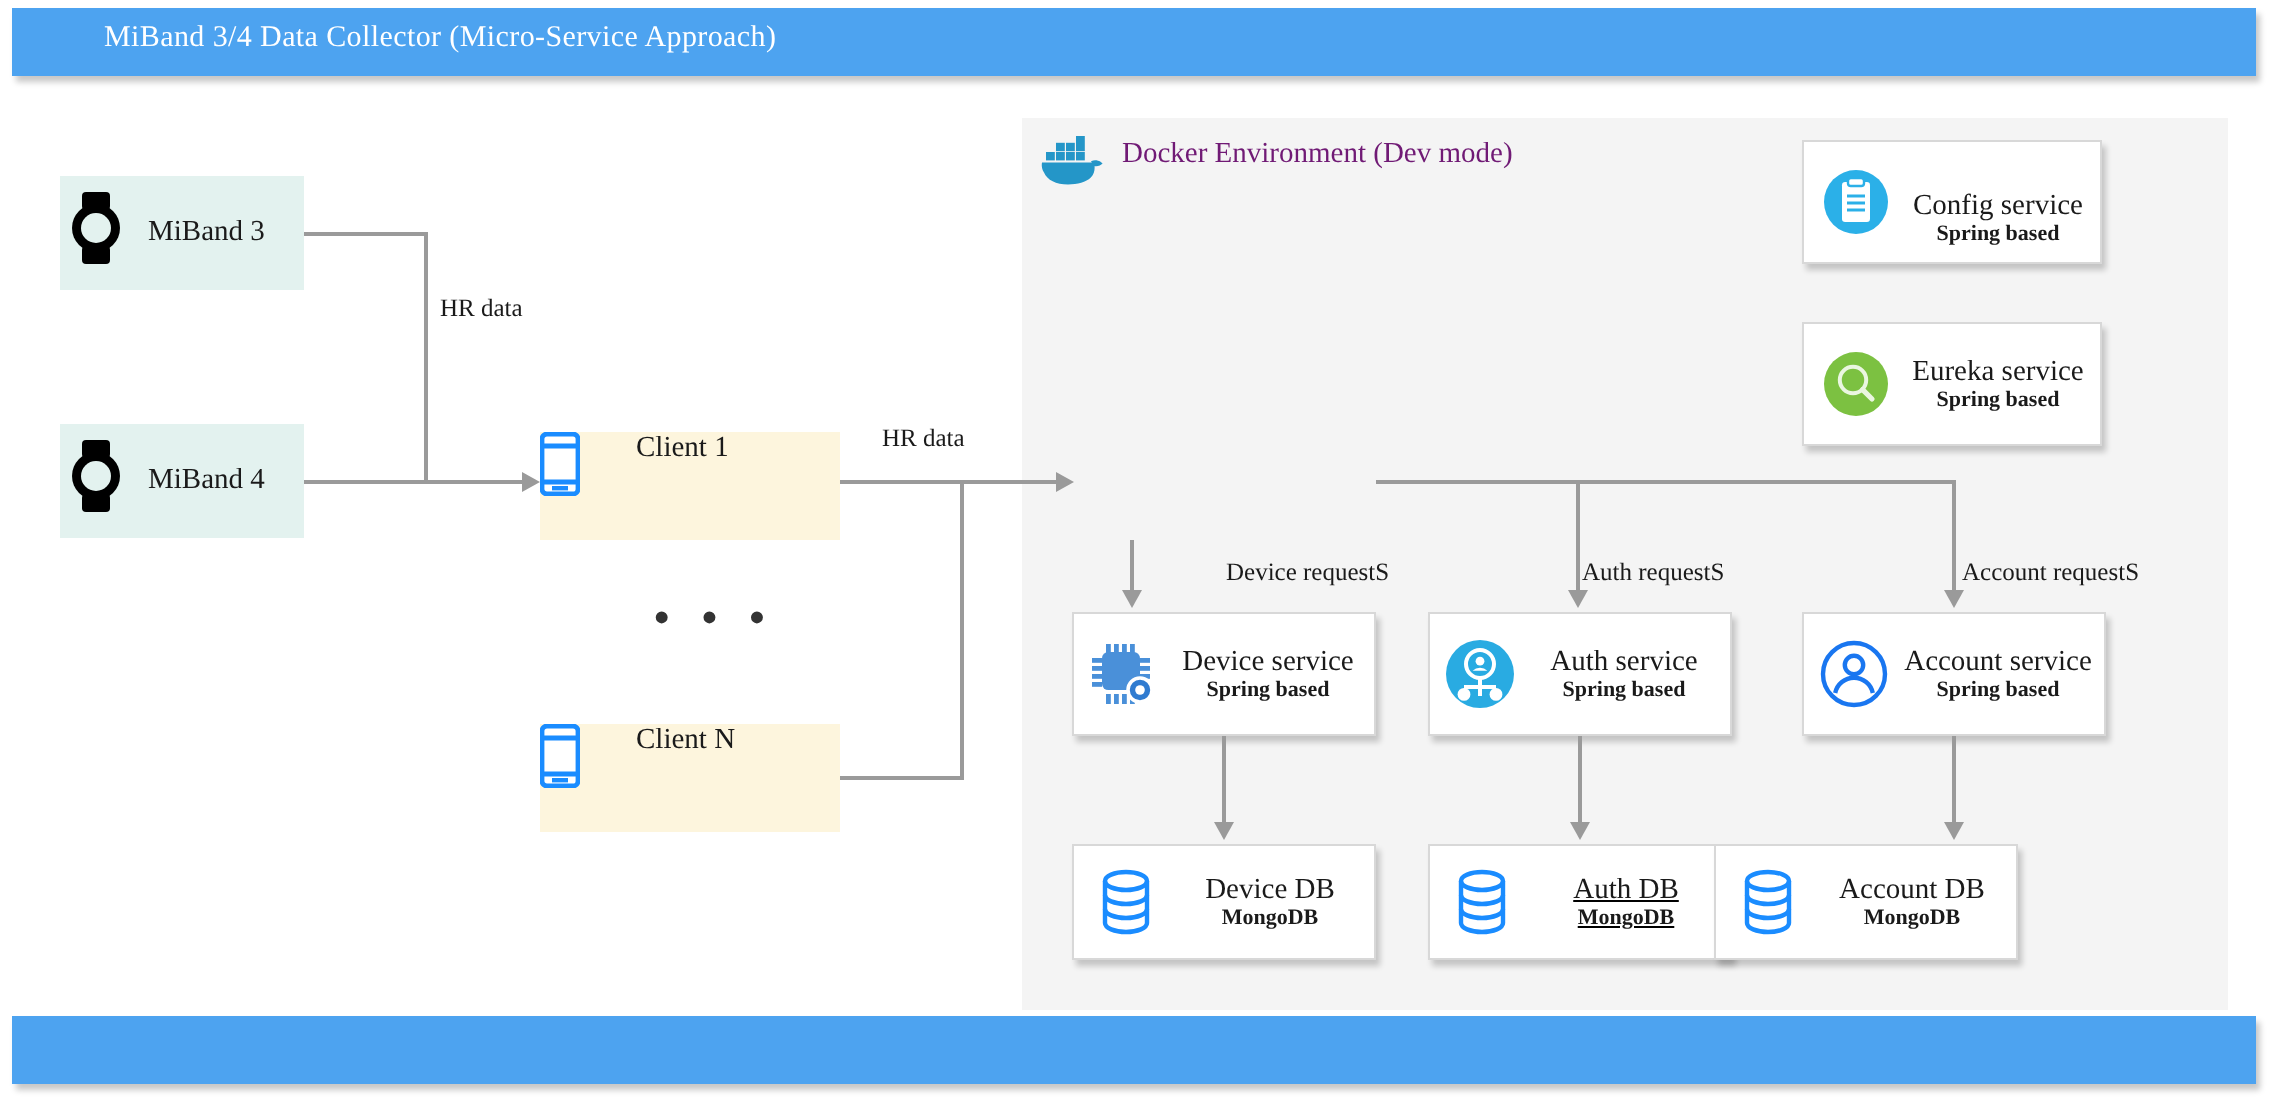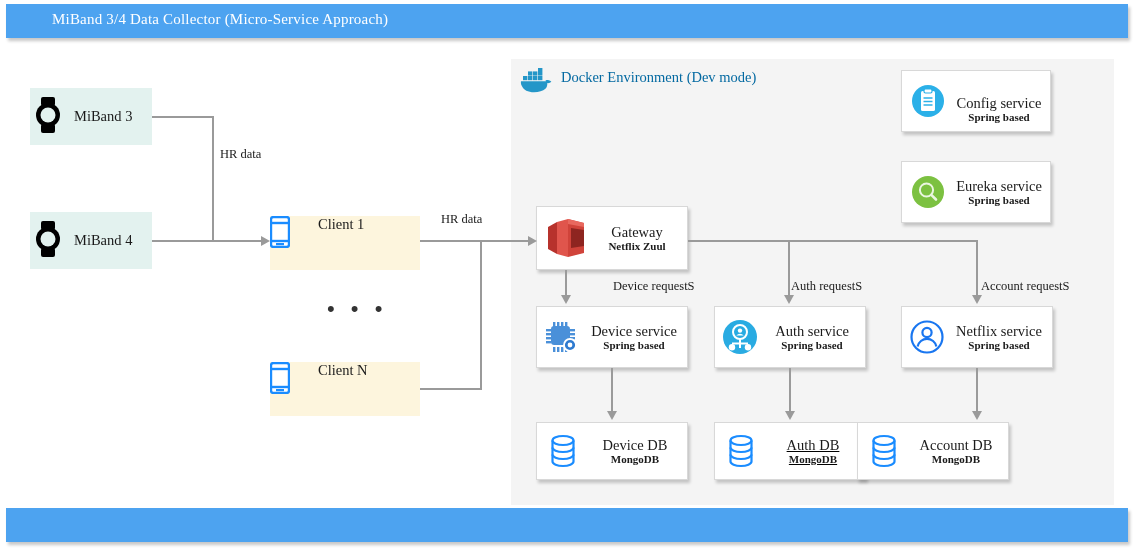--- a/index.html
+++ b/index.html
@@ -28,21 +28,21 @@
 
   
   #docker-region {
     position: absolute;
     left: 511px; top: 59px; width: 603px; height: 446px;
     background: #f4f4f4;
   }
   #docker-logo { position: absolute; left: 519px; top: 68px; width: 34px; height: 28px; }
   #docker-title {
     position: absolute; left: 561px; top: 69px;
-    font-size: 14.5px; color: #0369a1; white-space: nowrap;
+    font-size: 14.5px; color: #701a75; white-space: nowrap;
   }
 
   
   .node {
     position: absolute;
     display: flex; align-items: center;
     background: #ffffff;
     border: 1px solid #d8d8d8;
     box-shadow: 2px 3px 3px rgba(0,0,0,0.20);
   }
@@ -196,35 +196,20 @@
         <circle cx="15.5" cy="15" r="6.6" fill="none" stroke="#eaf6e0" stroke-width="2"></circle>
         <line x1="20.3" y1="19.8" x2="25" y2="24.5" stroke="#eaf6e0" stroke-width="2.6" stroke-linecap="round"></line>
       </svg>
     </div>
     <div class="txt" style="padding-right:6px;">
       <div class="t1">Eureka service</div>
       <div class="t2">Spring based</div>
     </div>
   </div>
 
-  <div class="node" style="left:536px; top:206px; width:152px; height:64px;">
-    <div class="ico" style="width:58px;">
-      <svg width="44" height="40" viewBox="0 0 44 40">
-        <polygon points="4,9 13,4 13,36 4,31" fill="#b7322c"></polygon>
-        <polygon points="13,4 24,1 24,39 13,36" fill="#e0554c"></polygon>
-        <polygon points="24,1 40,5 40,35 24,39" fill="#d0433a"></polygon>
-        <polygon points="27,10 40,12 40,28 27,30" fill="#8e2520"></polygon>
-        <polygon points="24,1 40,5 40,9 24,6" fill="#e8685e"></polygon>
-      </svg>
-    </div>
-    <div class="txt" style="padding-right:8px;">
-      <div class="t1">Gateway</div>
-      <div class="t2">Netflix Zuul</div>
-    </div>
-  </div>
 
   <div class="node" style="left:536px; top:306px; width:152px; height:62px;">
     <div class="ico" style="width:50px;">
       <svg width="36" height="36" viewBox="0 0 36 36">
         <g fill="#4a90d9">
           <rect x="9" y="3" width="2.4" height="5"></rect>
           <rect x="13" y="3" width="2.4" height="5"></rect>
           <rect x="17" y="3" width="2.4" height="5"></rect>
           <rect x="21" y="3" width="2.4" height="5"></rect>
           <rect x="9" y="28" width="2.4" height="5"></rect>
@@ -272,21 +257,21 @@
 
   <div class="node" style="left:901px; top:306px; width:152px; height:62px;">
     <div class="ico" style="width:50px;">
       <svg width="36" height="36" viewBox="0 0 36 36">
         <circle cx="18" cy="18" r="15.5" fill="none" stroke="#1976f0" stroke-width="2.2"></circle>
         <circle cx="18" cy="13.5" r="4.6" fill="none" stroke="#1976f0" stroke-width="2.2"></circle>
         <path d="M8.6 27.5 a9.6 9.6 0 0 1 18.8 0" fill="none" stroke="#1976f0" stroke-width="2.2"></path>
       </svg>
     </div>
     <div class="txt" style="padding-right:6px;">
-      <div class="t1">Netflix service</div>
+      <div class="t1">Account service</div>
       <div class="t2">Spring based</div>
     </div>
   </div>
 
   <div class="node" style="left:536px; top:422px; width:152px; height:58px;">
     <div class="ico" style="width:52px;">
       <svg width="30" height="34" viewBox="0 0 30 34">
         <g fill="none" stroke="#1a8cff" stroke-width="2.2">
           <ellipse cx="15" cy="6.5" rx="10.5" ry="4.5"></ellipse>
           <path d="M4.5 6.5 v21 a10.5 4.5 0 0 0 21 0 v-21"></path>

